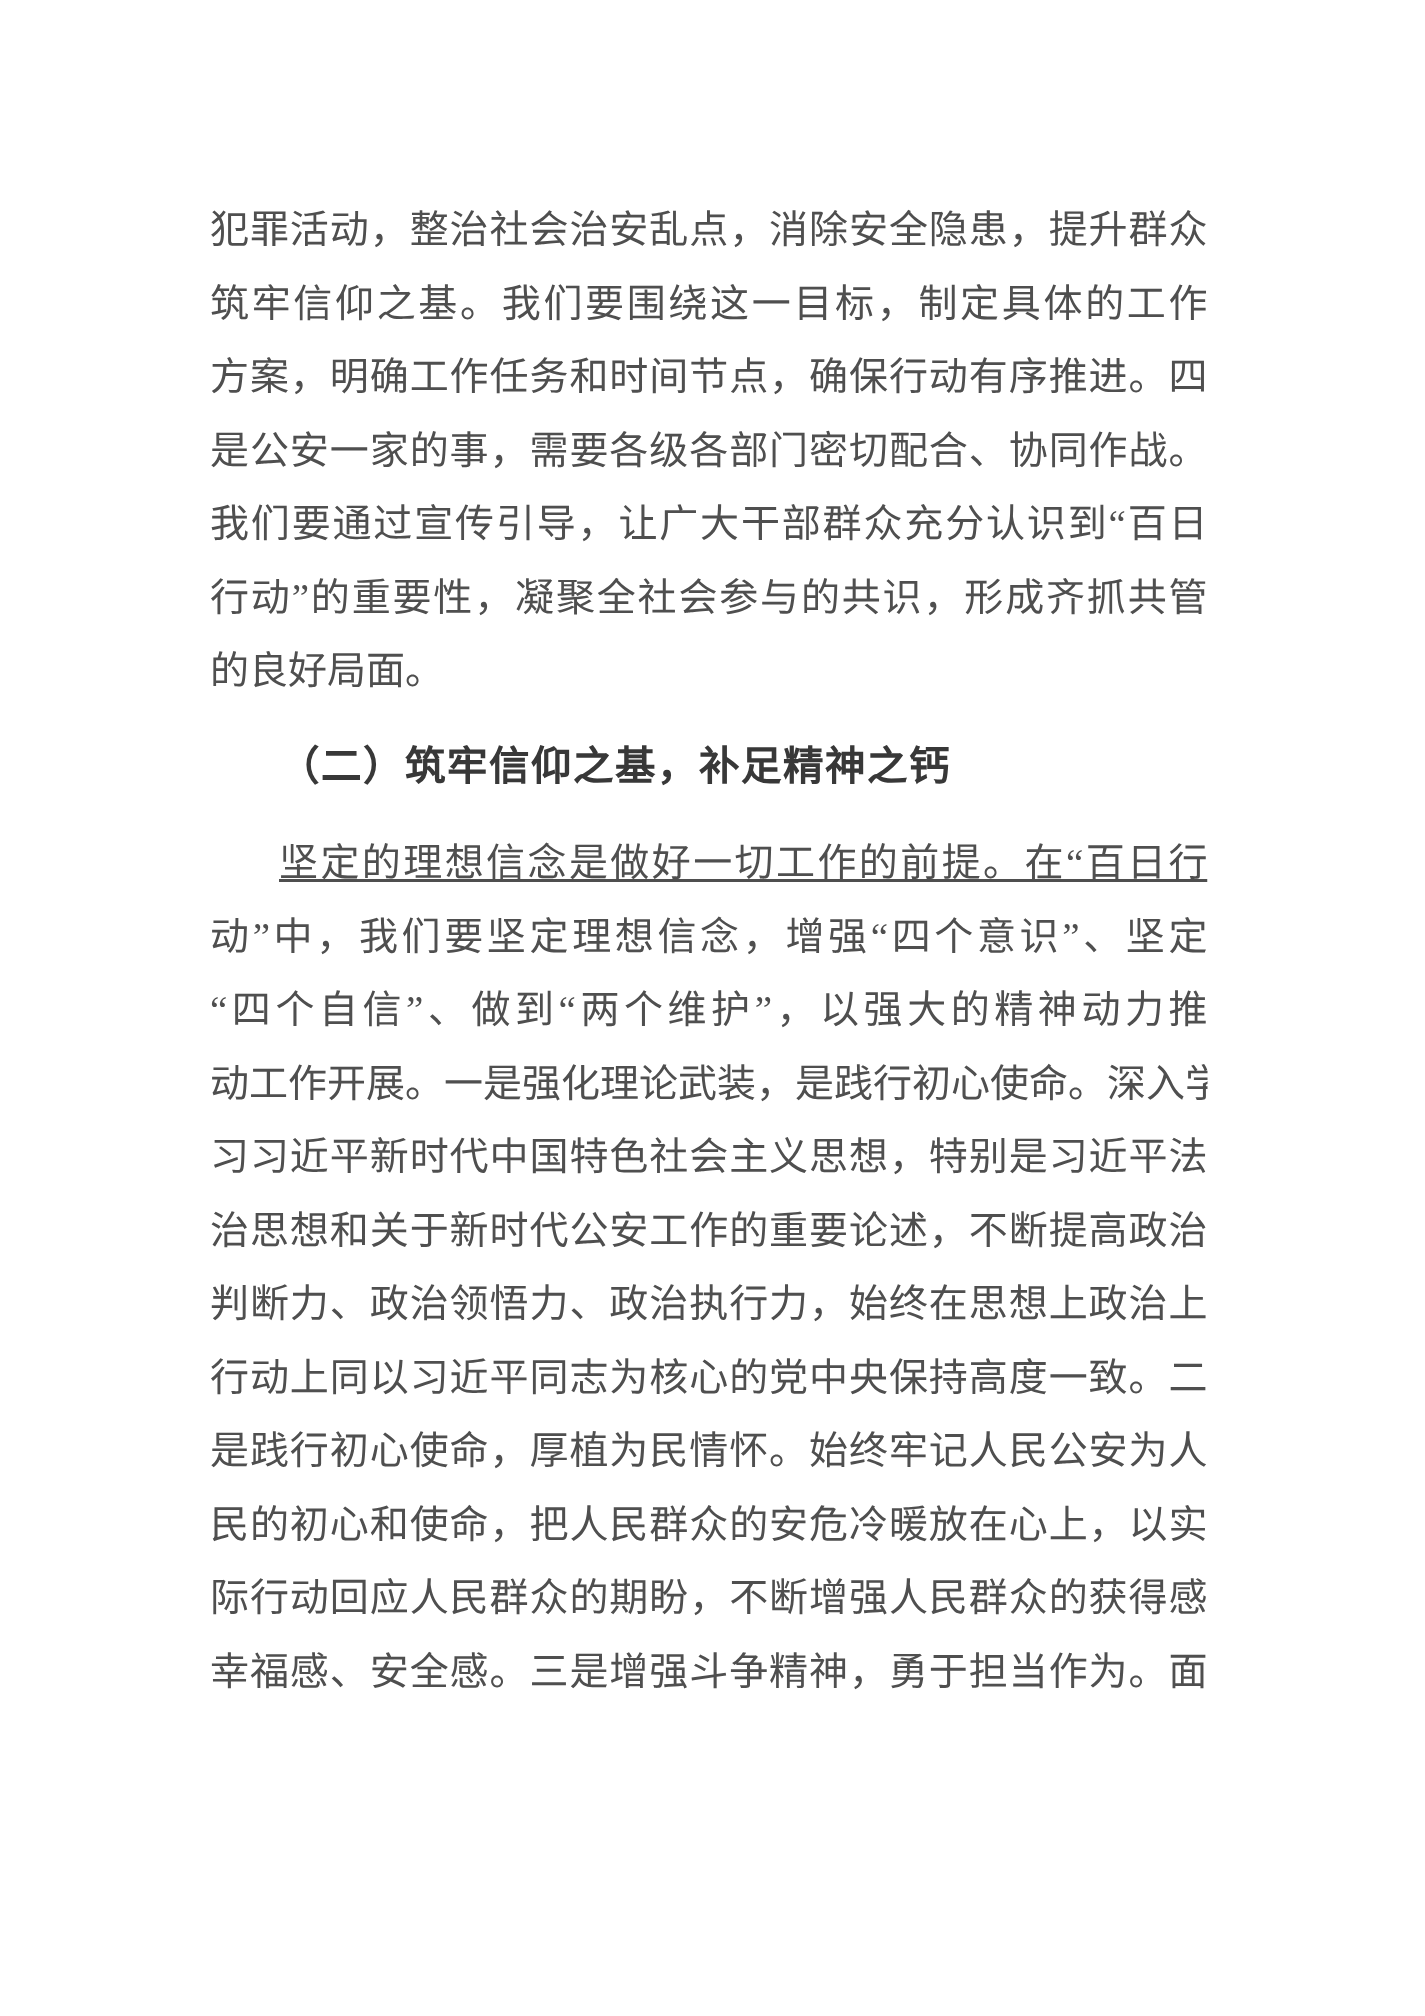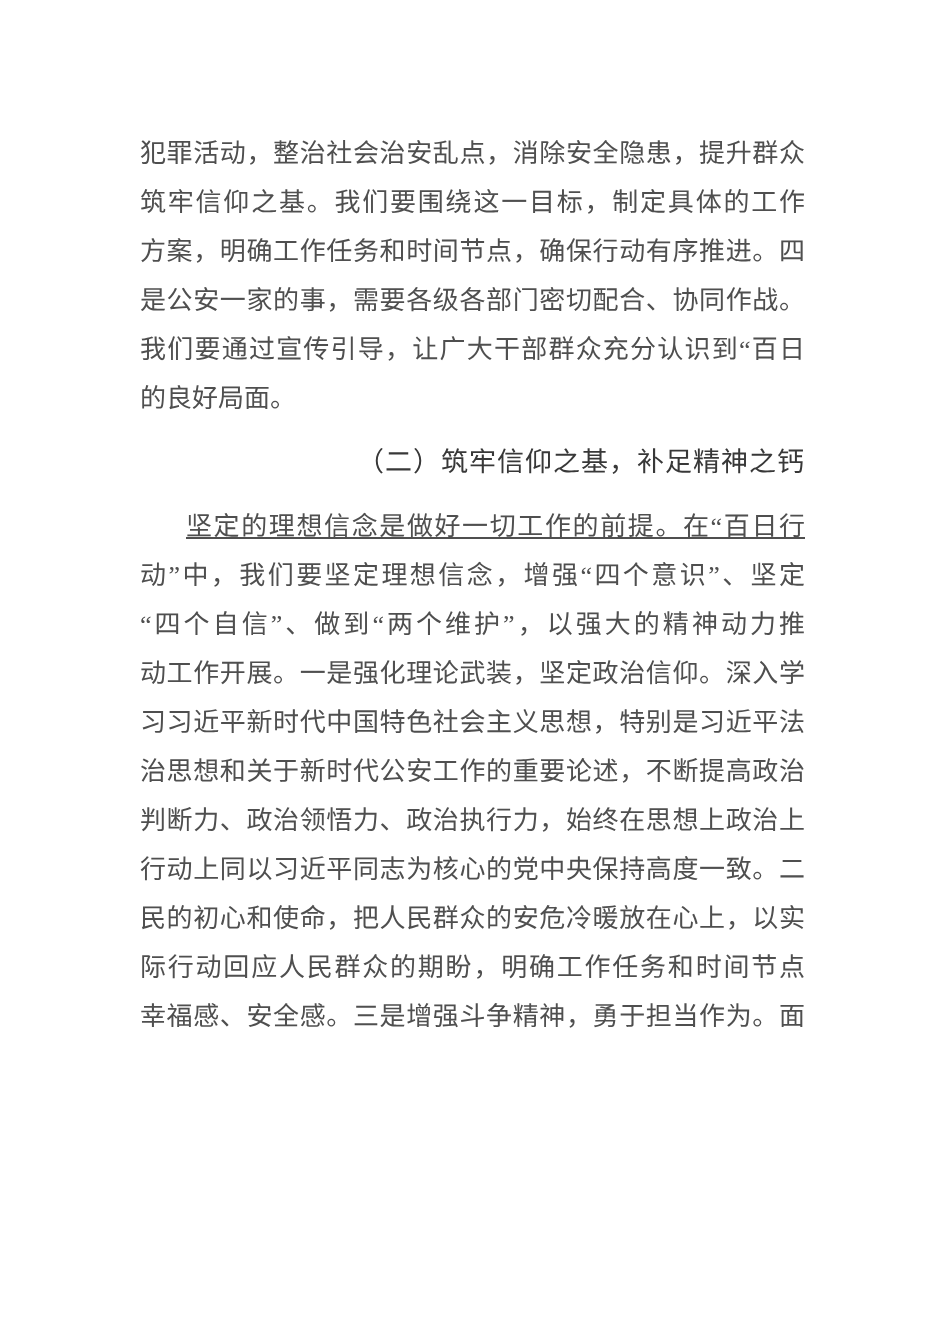--- a/index.html
+++ b/index.html
@@ -39,50 +39,52 @@
     padding-left: 46px;
     text-decoration: underline;
   }
   .heading {
     font-size: 27px;
     line-height: 49px;
     height: 49px;
     margin: 15px 0 15px 0;
     padding-left: 46px;
     color: var(--heading-color, #383838);
-    font-weight: 400;
-    text-align: right;
+    font-weight: 700;
+    text-align: left;
     letter-spacing: 1px;
     overflow: hidden;
     white-space: nowrap;
   }
 </style>
 </head>
 <body>
 
 <div class="page">
 
   <div class="para">
     <div class="line">犯罪活动，整治社会治安乱点，消除安全隐患，提升群众</div>
     <div class="line">筑牢信仰之基。我们要围绕这一目标，制定具体的工作</div>
     <div class="line">方案，明确工作任务和时间节点，确保行动有序推进。四</div>
     <div class="line">是公安一家的事，需要各级各部门密切配合、协同作战。</div>
     <div class="line">我们要通过宣传引导，让广大干部群众充分认识到“百日</div>
+    <div class="line">行动”的重要性，凝聚全社会参与的共识，形成齐抓共管</div>
     <div class="line last">的良好局面。</div>
   </div>
 
   <div class="heading">（二）筑牢信仰之基，补足精神之钙</div>
 
   <div class="para">
     <div class="line indent">坚定的理想信念是做好一切工作的前提。在“百日行</div>
     <div class="line">动”中，我们要坚定理想信念，增强“四个意识”、坚定</div>
     <div class="line">“四个自信”、做到“两个维护”，以强大的精神动力推</div>
-    <div class="line">动工作开展。一是强化理论武装，坚定政治信仰。深入学</div>
+    <div class="line">动工作开展。一是强化理论武装，是践行初心使命。深入学</div>
     <div class="line">习习近平新时代中国特色社会主义思想，特别是习近平法</div>
     <div class="line">治思想和关于新时代公安工作的重要论述，不断提高政治</div>
     <div class="line">判断力、政治领悟力、政治执行力，始终在思想上政治上</div>
     <div class="line">行动上同以习近平同志为核心的党中央保持高度一致。二</div>
+    <div class="line">是践行初心使命，厚植为民情怀。始终牢记人民公安为人</div>
     <div class="line">民的初心和使命，把人民群众的安危冷暖放在心上，以实</div>
-    <div class="line">际行动回应人民群众的期盼，明确工作任务和时间节点</div>
+    <div class="line">际行动回应人民群众的期盼，不断增强人民群众的获得感</div>
     <div class="line">幸福感、安全感。三是增强斗争精神，勇于担当作为。面</div>
   </div>
 
 </div>
 
 </body></html>

